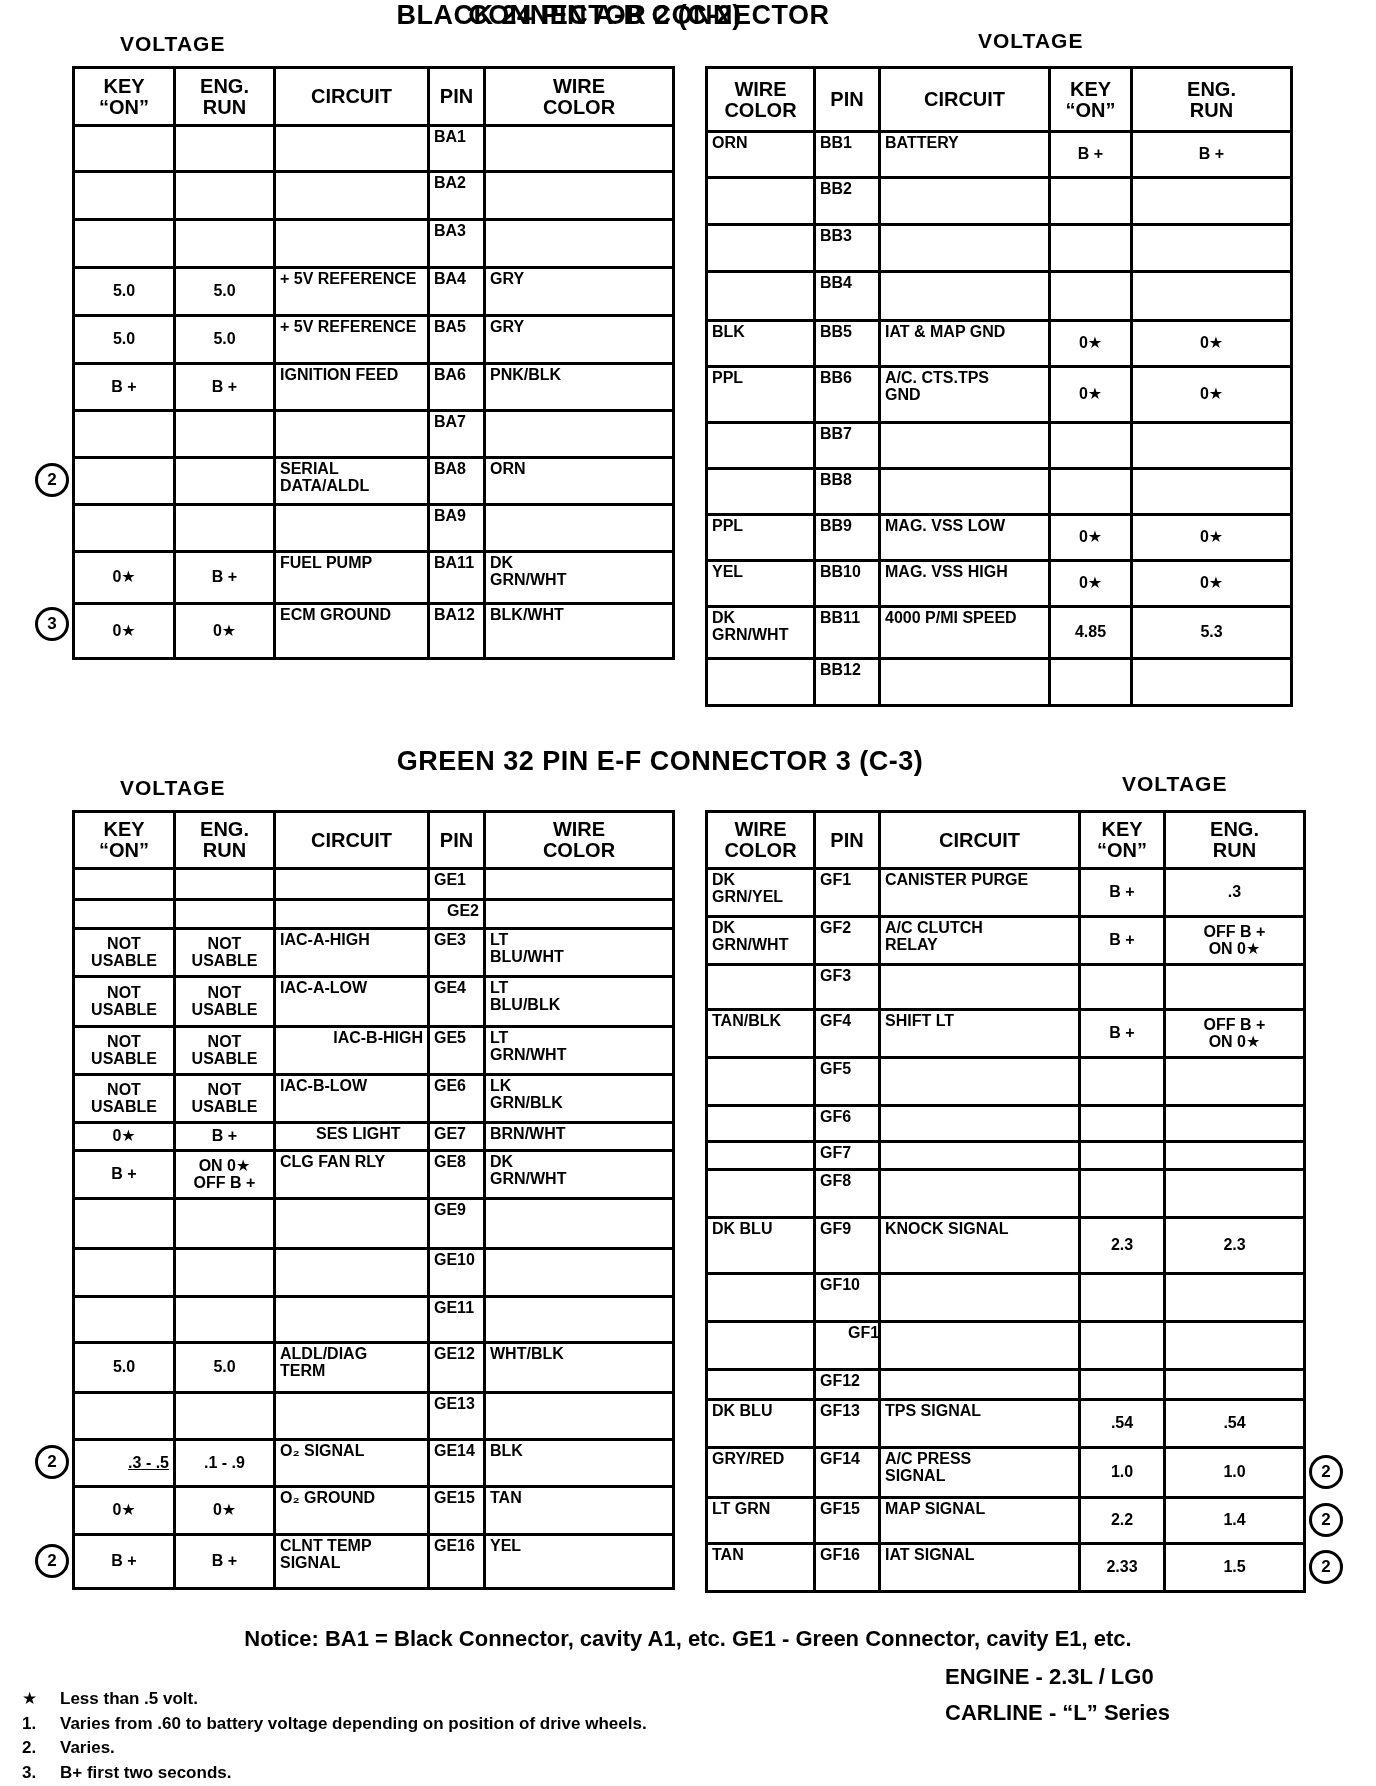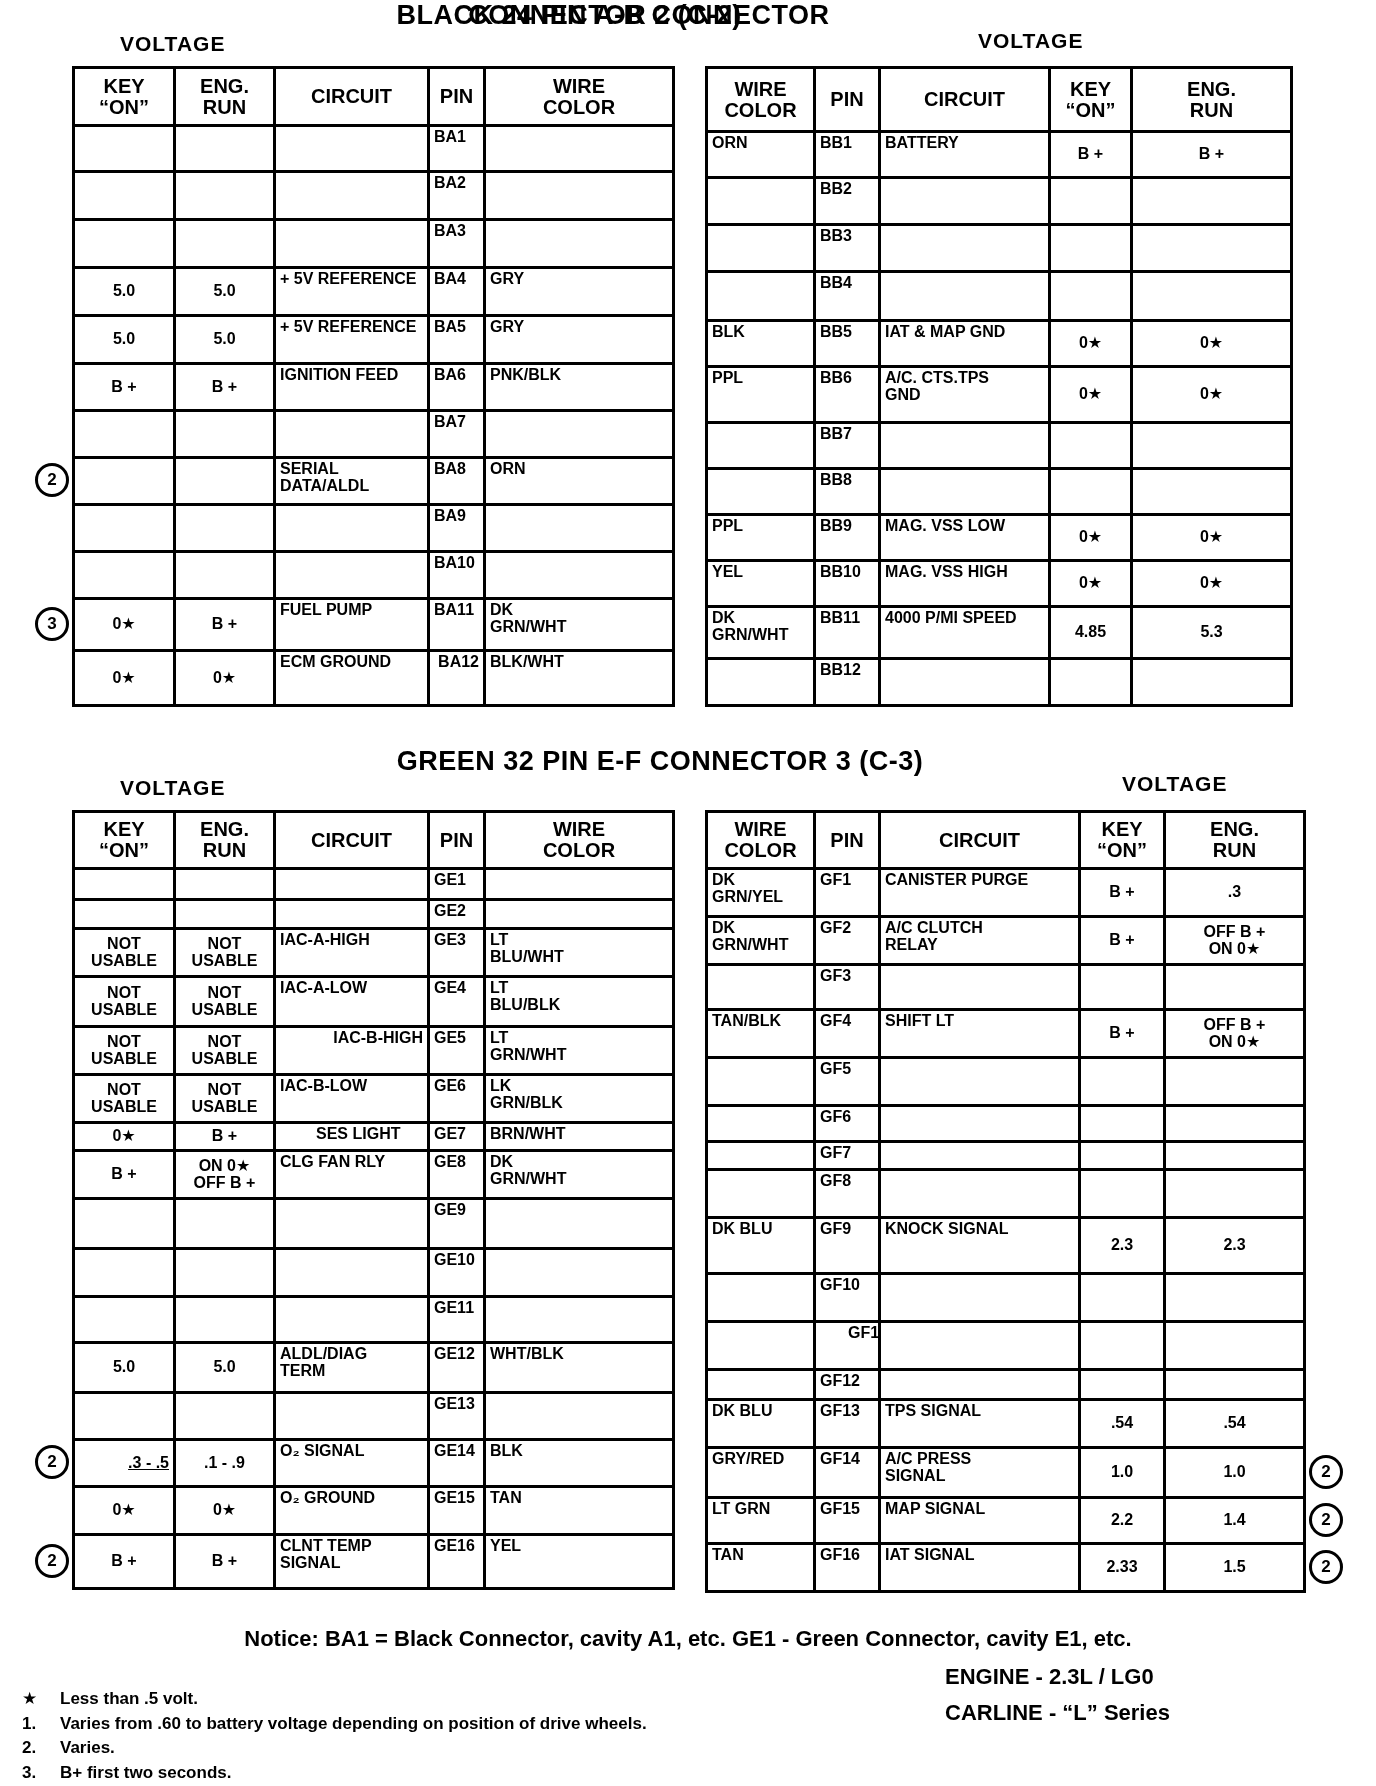--- a/index.html
+++ b/index.html
@@ -127,40 +127,33 @@
             <td style="text-align: left; vertical-align: top;">BA8</td>
             <td style="text-align: left; vertical-align: top;">ORN</td>
           </tr>
           <tr style="height: 47px;">
             <td style="text-align: center; vertical-align: middle;"></td>
             <td style="text-align: center; vertical-align: middle;"></td>
             <td style="text-align: left; vertical-align: top;"></td>
             <td style="text-align: left; vertical-align: top;">BA9</td>
             <td style="text-align: left; vertical-align: top;"></td>
           </tr>
-          <tr style="height: 47px;">
-            <td style="text-align: center; vertical-align: middle;"></td>
-            <td style="text-align: center; vertical-align: middle;"></td>
-            <td style="text-align: left; vertical-align: top;"></td>
-            <td style="text-align: left; vertical-align: top;">BA10</td>
-            <td style="text-align: left; vertical-align: top;"></td>
-          </tr>
           <tr style="height: 52px;">
             <td style="text-align: center; vertical-align: middle;">0★</td>
             <td style="text-align: center; vertical-align: middle;">B +</td>
             <td style="text-align: left; vertical-align: top;">FUEL PUMP</td>
             <td style="text-align: left; vertical-align: top;">BA11</td>
             <td style="text-align: left; vertical-align: top;">DK
 GRN/WHT</td>
           </tr>
           <tr style="height: 55px;">
             <td style="text-align: center; vertical-align: middle;">0★</td>
             <td style="text-align: center; vertical-align: middle;">0★</td>
             <td style="text-align: left; vertical-align: top;">ECM GROUND</td>
-            <td style="text-align: right; vertical-align: top;">BA12</td>
+            <td style="text-align: left; vertical-align: top;">BA12</td>
             <td style="text-align: left; vertical-align: top;">BLK/WHT</td>
           </tr>
         </tbody>
       </table>
       <table class="pin-table" style="left: 705px; top: 66px; width: 585px;">
         <colgroup>
           <col style="width: 108px;">
           <col style="width: 65px;">
           <col style="width: 170px;">
           <col style="width: 82px;">
@@ -292,21 +285,21 @@
             <td style="text-align: center; vertical-align: middle;"></td>
             <td style="text-align: center; vertical-align: middle;"></td>
             <td style="text-align: left; vertical-align: top;"></td>
             <td style="text-align: left; vertical-align: top;">GE1</td>
             <td style="text-align: left; vertical-align: top;"></td>
           </tr>
           <tr style="height: 29px;">
             <td style="text-align: center; vertical-align: middle;"></td>
             <td style="text-align: center; vertical-align: middle;"></td>
             <td style="text-align: left; vertical-align: top;"></td>
-            <td style="text-align: left; vertical-align: top;">GE2</td>
+            <td style="text-align: right; vertical-align: top;">GE2</td>
             <td style="text-align: left; vertical-align: top;"></td>
           </tr>
           <tr style="height: 48px;">
             <td style="text-align: center; vertical-align: middle;">NOT
 USABLE</td>
             <td style="text-align: center; vertical-align: middle;">NOT
 USABLE</td>
             <td style="text-align: left; vertical-align: top;">IAC-A-HIGH</td>
             <td style="text-align: left; vertical-align: top;">GE3</td>
             <td style="text-align: left; vertical-align: top;">LT

